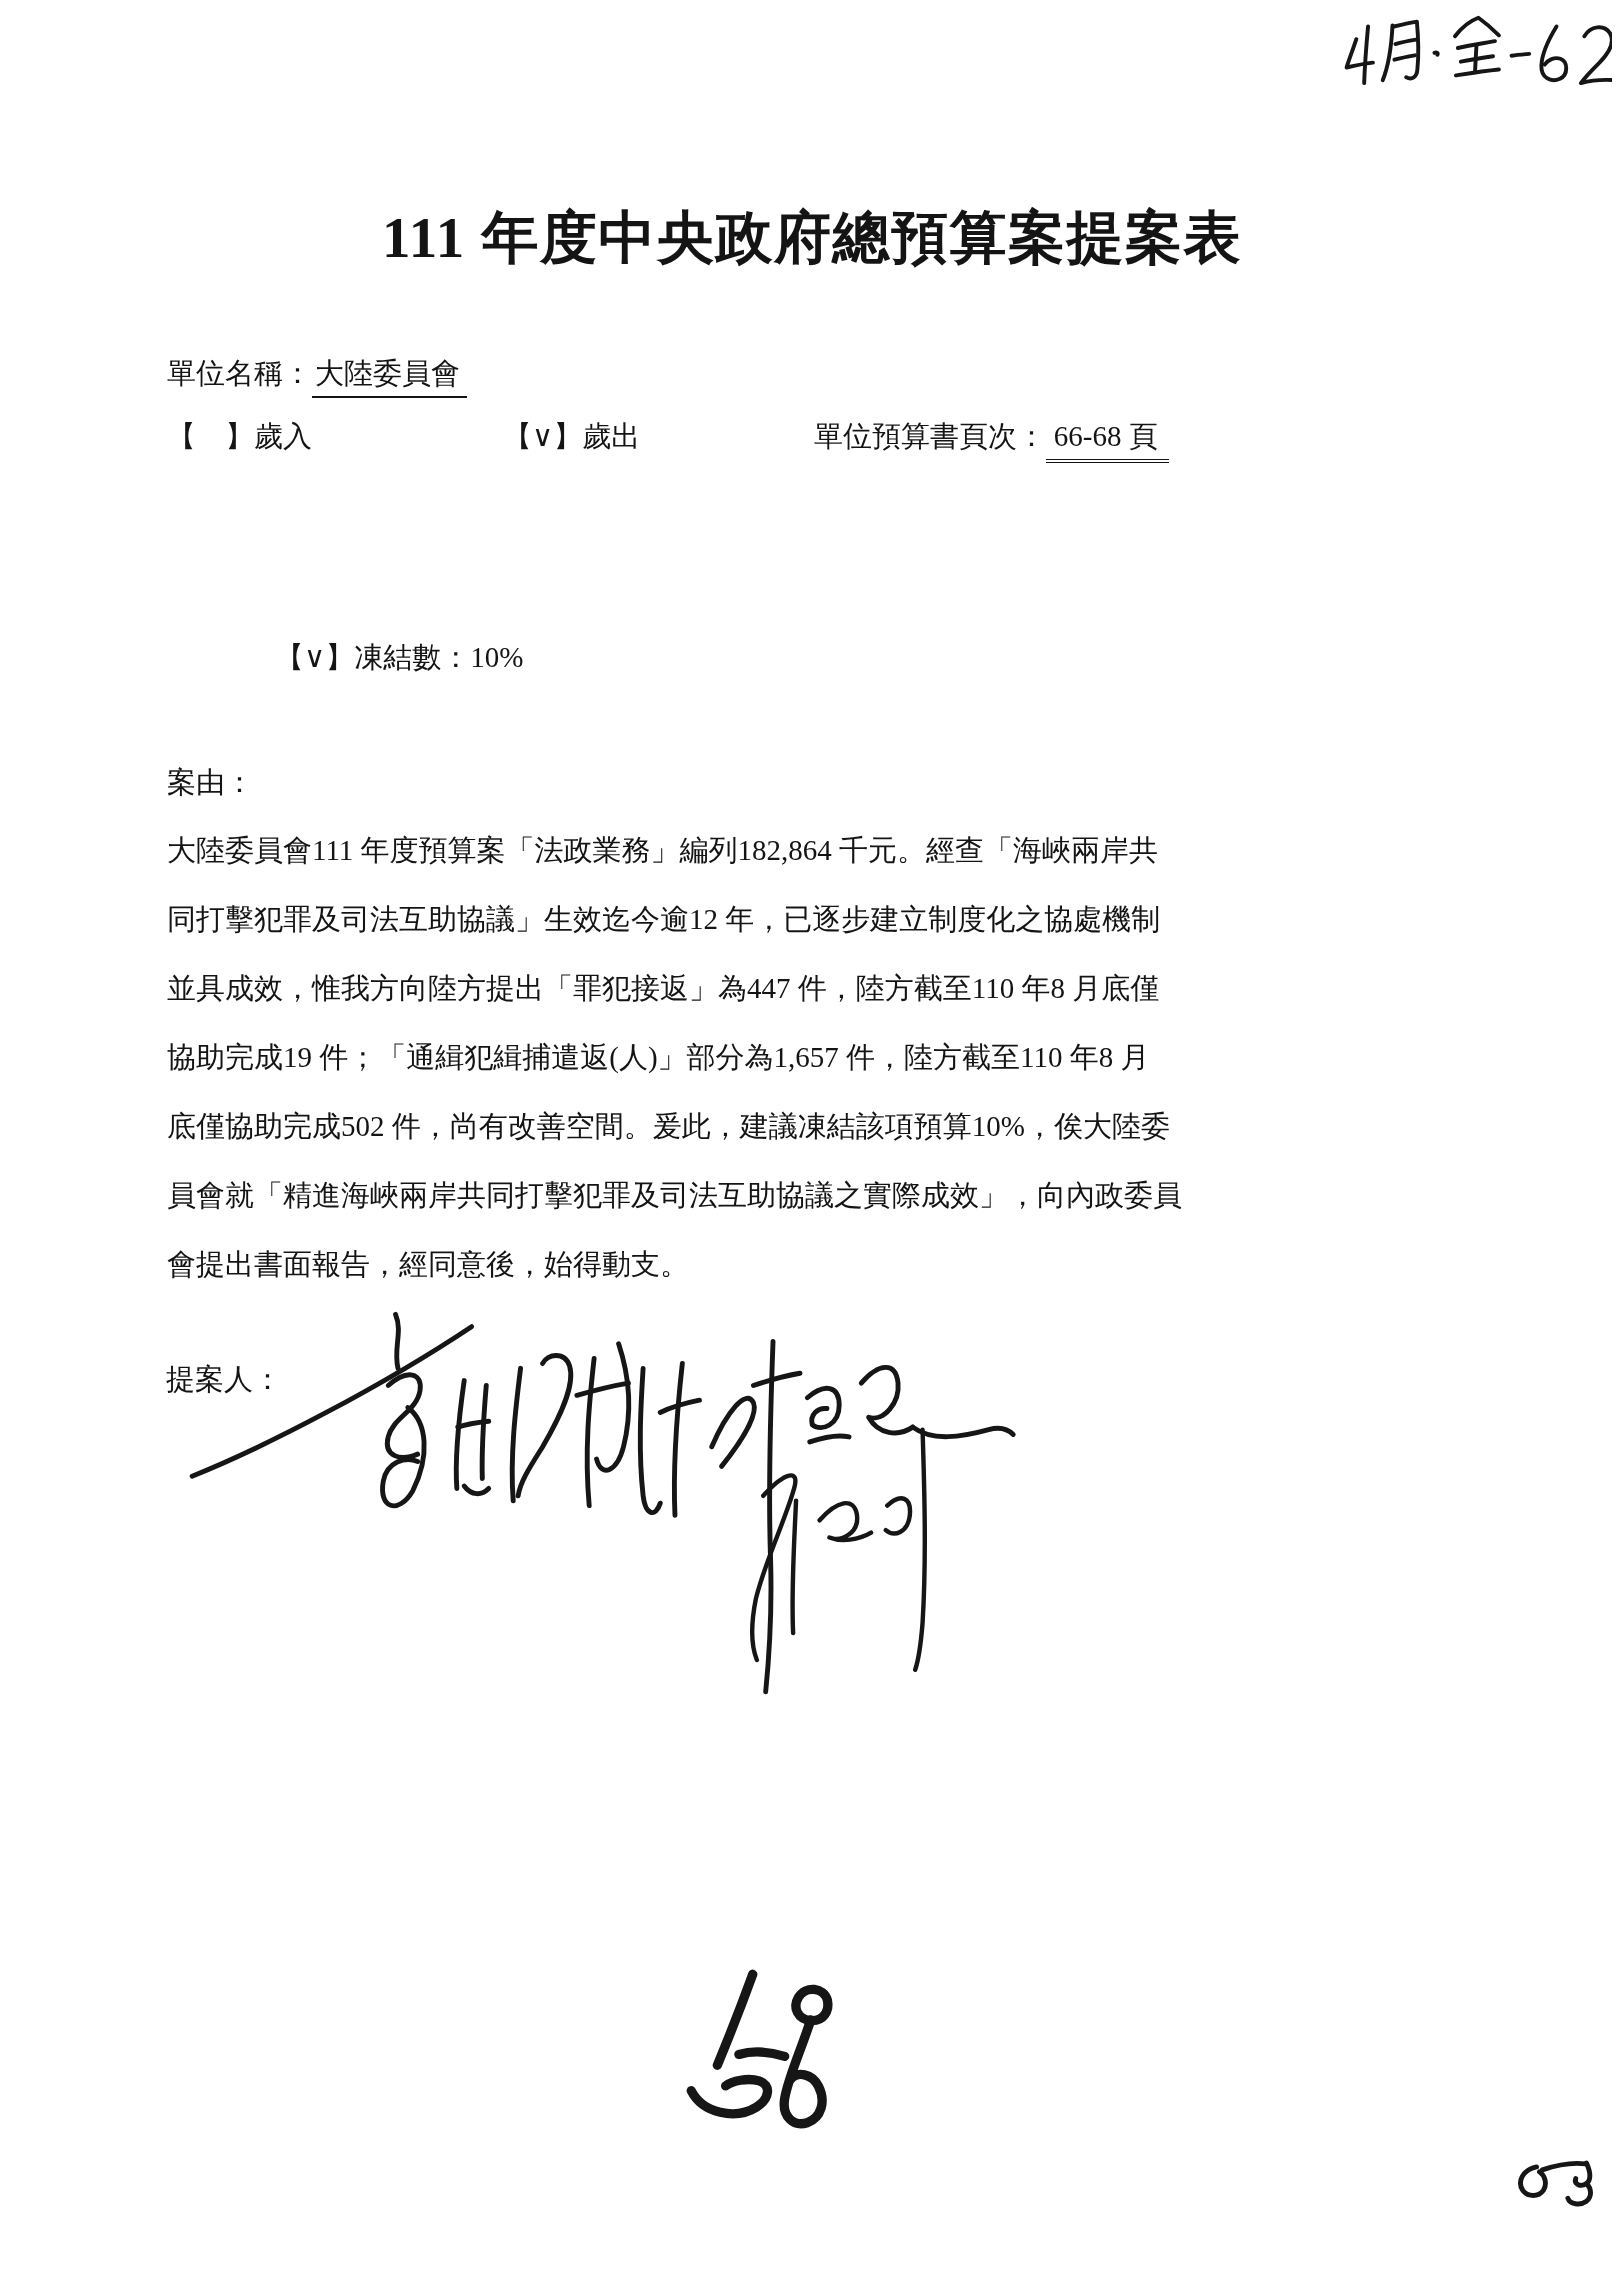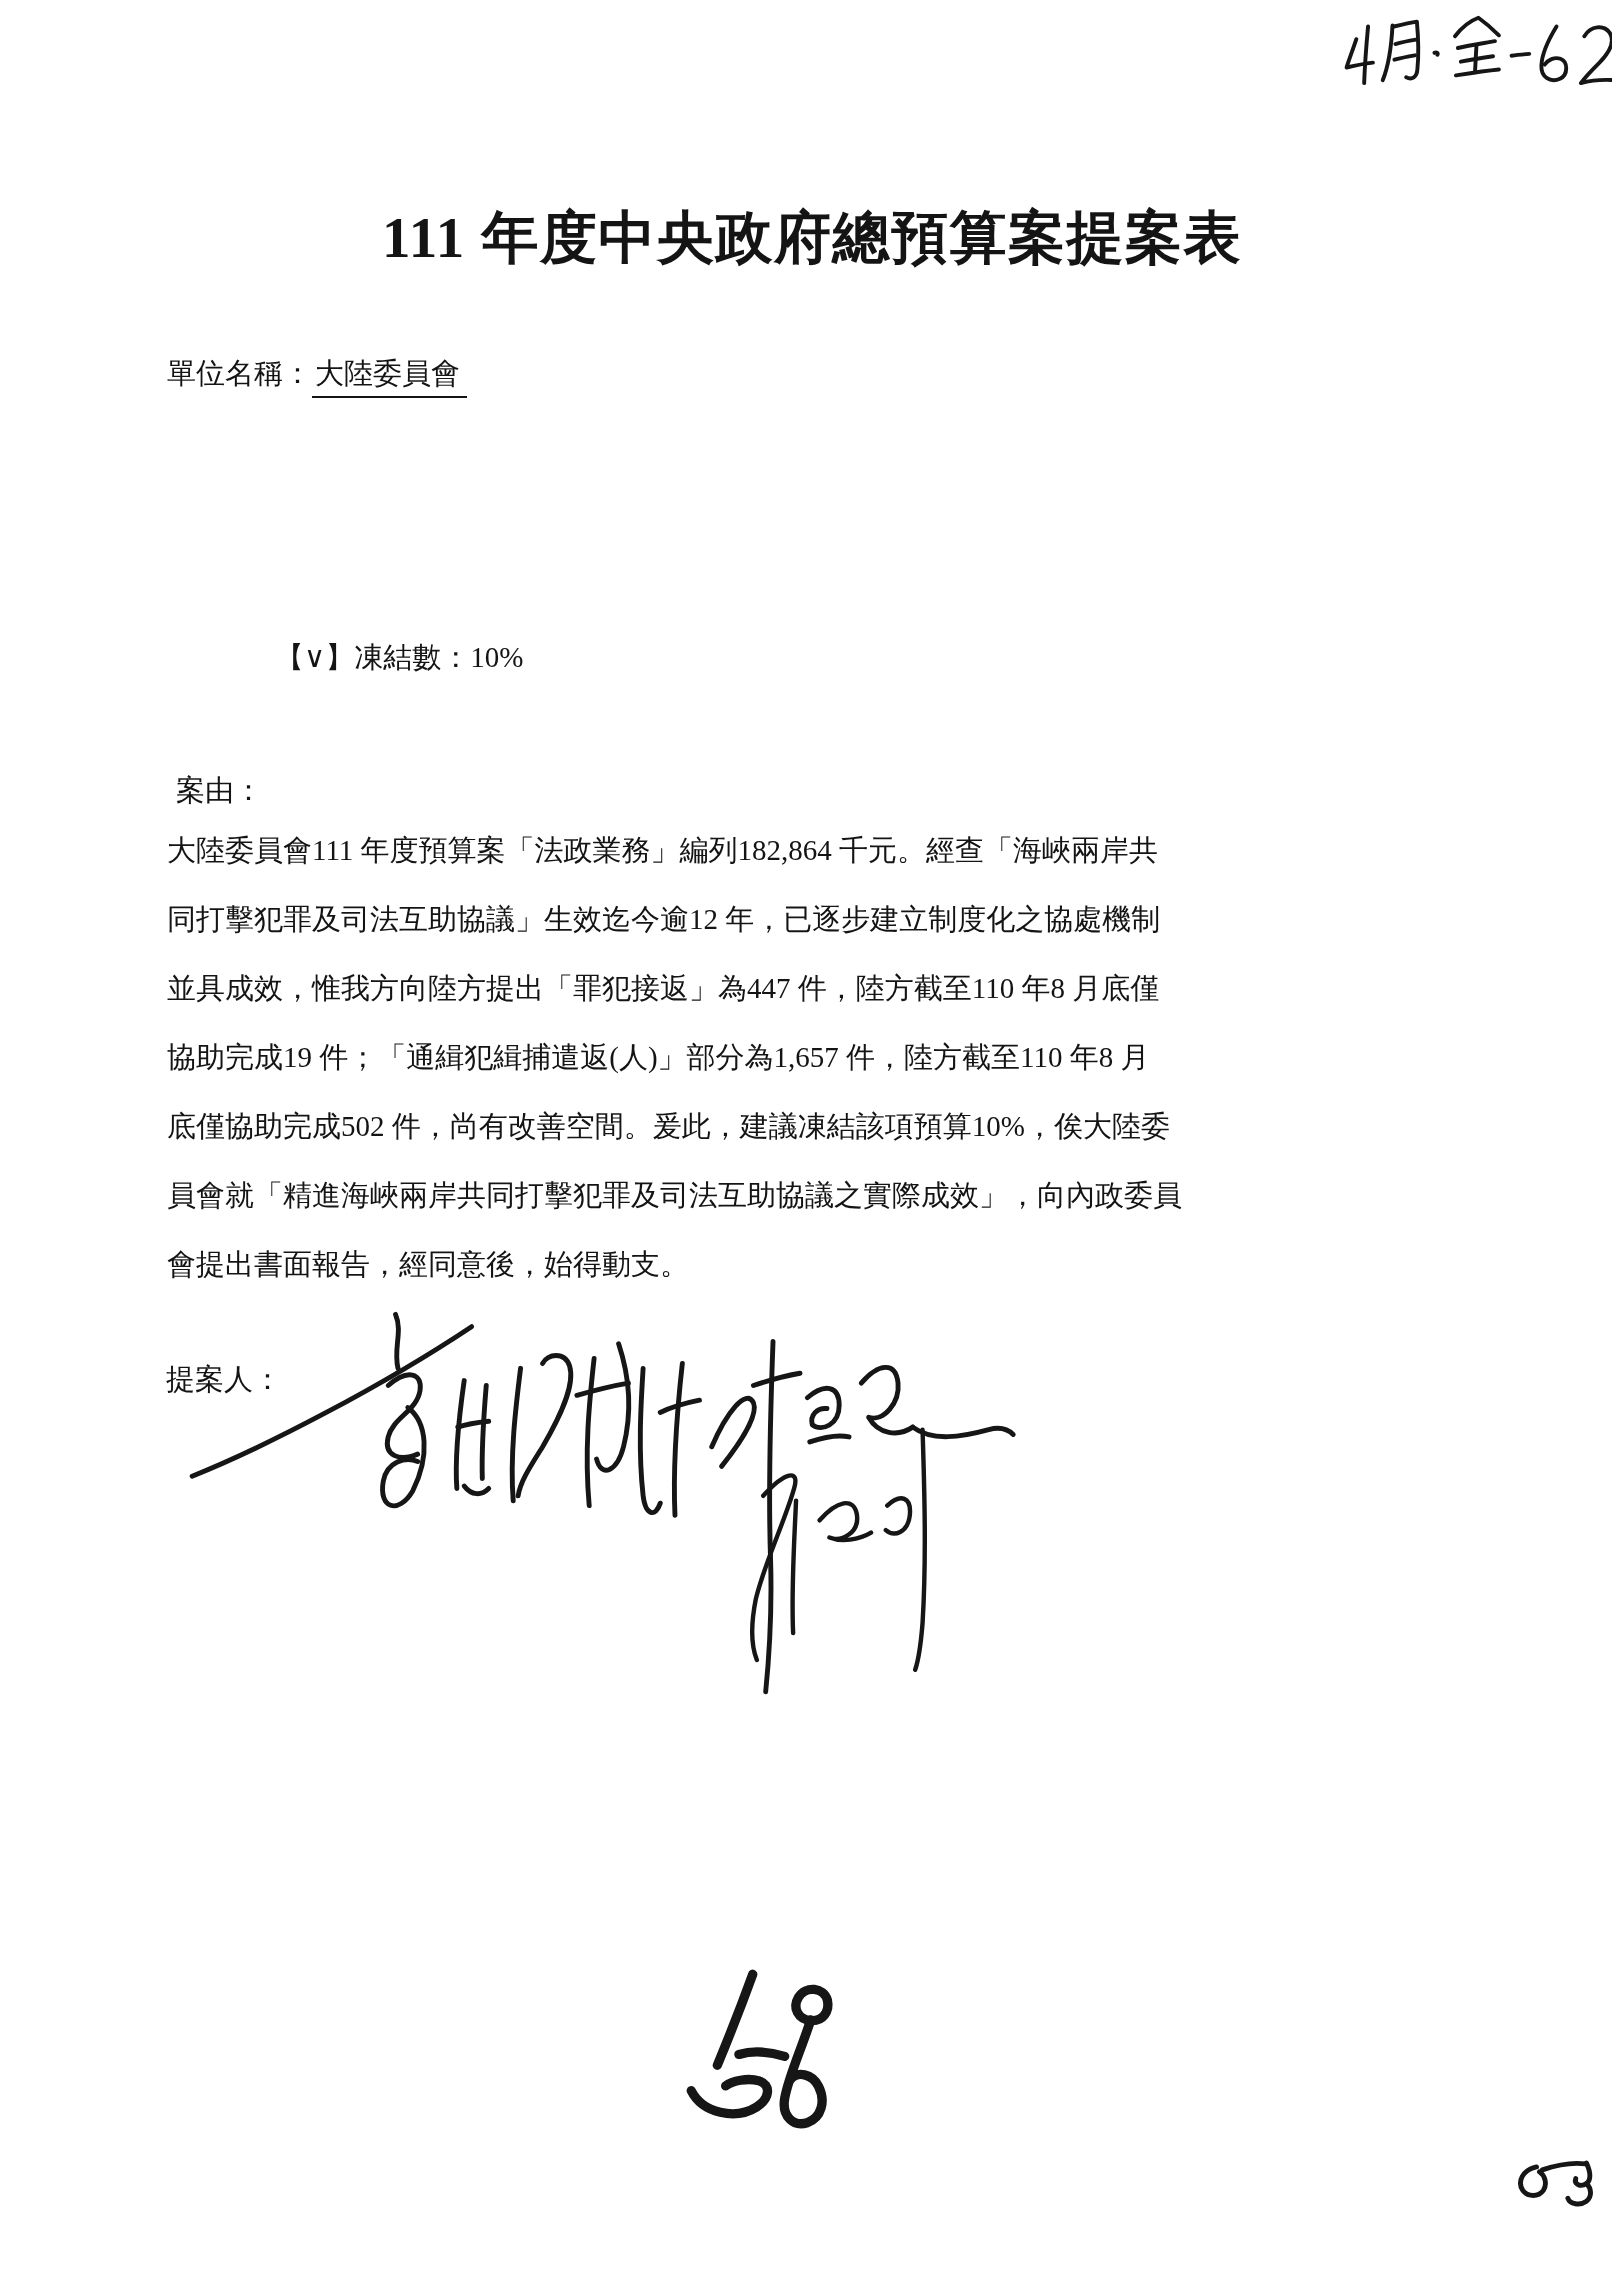--- a/index.html
+++ b/index.html
@@ -57,28 +57,33 @@
       <path d="M505,62 C518,40 545,38 557,55 C568,72 556,95 536,116 C520,132 506,146 498,158 C520,152 552,150 578,153"></path>
     </g>
   </svg>
 
   <div class="abs title">111 年度中央政府總預算案提案表</div>
 
   <div class="abs row" style="left:167px;top:354px;">
     <span>單位名稱：</span><span class="u-solid">大陸委員會</span>
   </div>
 
+  <div class="abs row type-row">
+    <span class="seg" style="left:0;">【　】歲入</span>
+    <span class="seg" style="left:336px;">【∨】歲出</span>
+    <span class="seg" style="left:647px;"><span>單位預算書頁次：</span><span class="u-double">66-68 頁</span></span>
+  </div>
 
 
 
   <div class="abs row" style="left:275px;top:622px;margin-top:16px;">
     <span>【∨】凍結數：10%</span>
   </div>
 
-  <div class="abs row" style="left:176px;top:763px;margin-top:8px;">案由：</div>
+  <div class="abs row" style="left:167px;top:763px;">案由：</div>
   <div class="abs case-body">大陸委員會111 年度預算案「法政業務」編列182,864 千元。經查「海峽兩岸共
 同打擊犯罪及司法互助協議」生效迄今逾12 年，已逐步建立制度化之協處機制
 並具成效，惟我方向陸方提出「罪犯接返」為447 件，陸方截至110 年8 月底僅
 協助完成19 件；「通緝犯緝捕遣返(人)」部分為1,657 件，陸方截至110 年8 月
 底僅協助完成502 件，尚有改善空間。爰此，建議凍結該項預算10%，俟大陸委
 員會就「精進海峽兩岸共同打擊犯罪及司法互助協議之實際成效」，向內政委員
 會提出書面報告，經同意後，始得動支。</div>
 
   <div class="abs row" style="left:166px;top:1360px;">提案人：</div>
 

